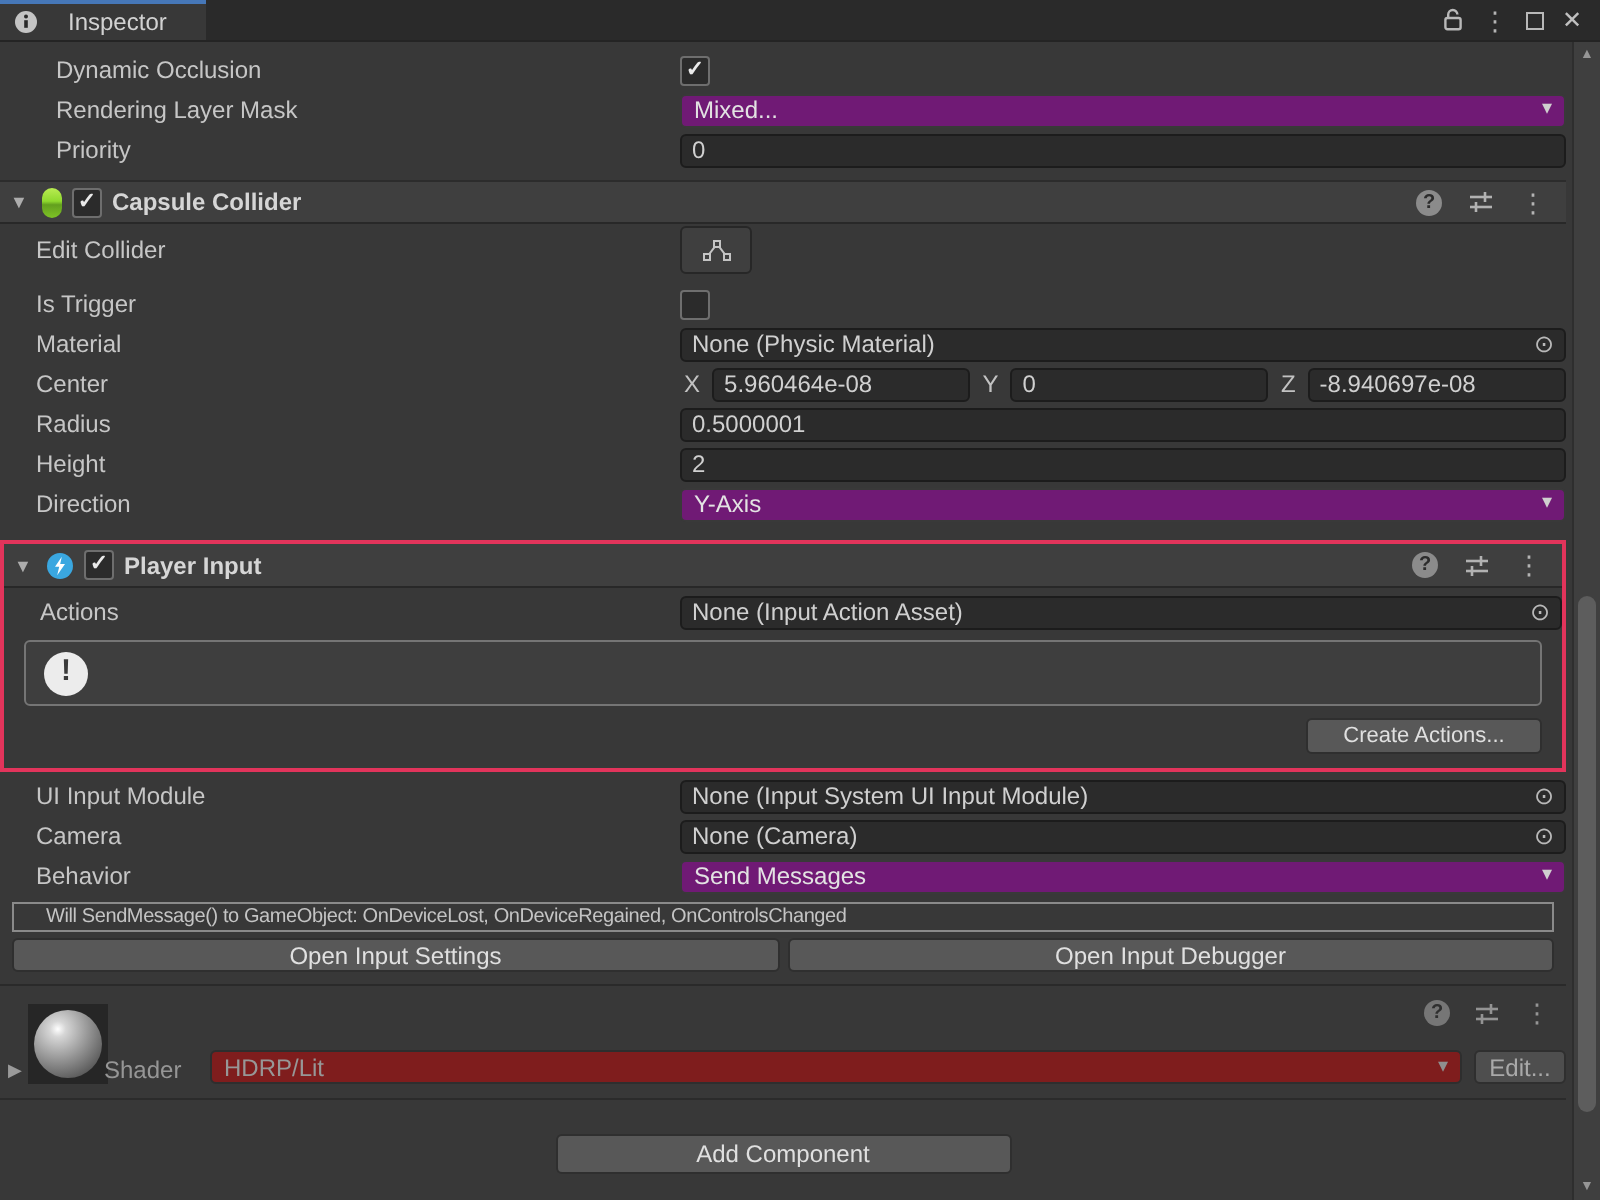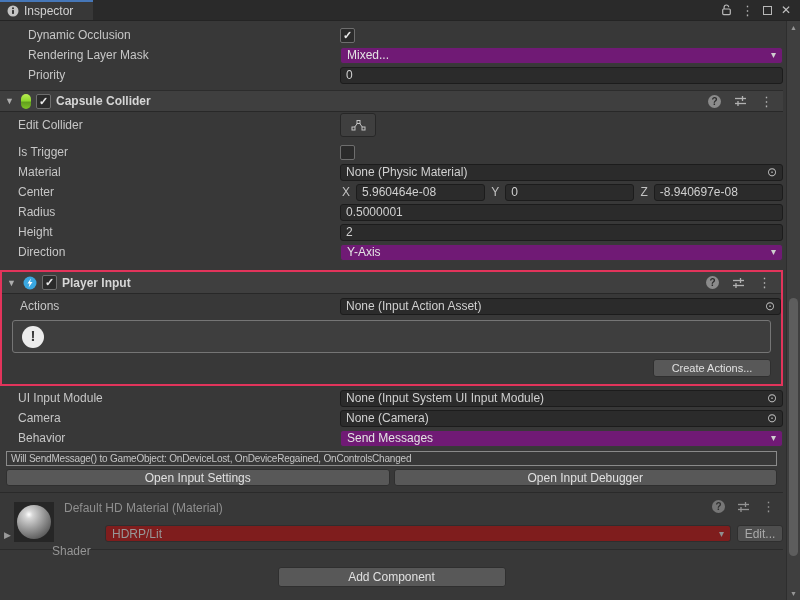--- a/index.html
+++ b/index.html
@@ -1,21 +1,21 @@
 <!DOCTYPE html>
 <html style="--accent-blue: #4677b8; --highlight-red: #e2345b; --capsule-green: #8fd92e; --input-icon-blue: #3aa7e0;"><head>
 <meta charset="utf-8">
 <style>
   html,body{margin:0;padding:0;background:#4a4a4a;}
   *{box-sizing:border-box;}
   .window{position:relative;width:800px;height:600px;background:#383838;overflow:hidden;
     font-family:"Liberation Sans",sans-serif;font-size:12px;color:#c6c6c6;-webkit-font-smoothing:antialiased;}
   
   .tabbar{height:21px;background:#2a2a2a;display:flex;align-items:stretch;border-bottom:1px solid #242424;}
-  .tab{display:flex;align-items:center;gap:5px;padding:0 20px 0 7px;background:#383838;
+  .tab{display:flex;align-items:center;gap:15px;padding:0 20px 0 7px;background:#383838;
     border-top:2px solid var(--accent-blue,#4677b8);color:#d2d2d2;text-align:center;}
   .win-controls{margin-left:auto;display:flex;align-items:center;gap:9px;padding-right:9px;color:#b8b8b8;}
   .kebab{color:#b4b4b4;font-size:13px;line-height:1;}
   .maxbox{width:9px;height:9px;border:1.5px solid #b8b8b8;display:inline-block;}
   .closex{font-size:12px;color:#c0c0c0;line-height:1;}
   
   .content{position:absolute;top:21px;left:0;right:14px;bottom:0;padding:4px 3px 0 0;overflow:hidden;}
   .row{display:flex;align-items:center;height:20px;padding-left:18px;}
   .row.indent{padding-left:28px;}
   .lbl{flex:0 0 auto;width:322px;color:#c6c6c6;white-space:nowrap;overflow:hidden;}
@@ -50,33 +50,33 @@
     display:flex;gap:9px;padding:3px 9px;color:#c2c2c2;font-size:10px;line-height:1.35;align-items:center;}
   .exclaim{flex:0 0 22px;width:22px;height:22px;border-radius:50%;background:#ececec;color:#3a3a3a;
     font-weight:bold;font-size:15px;display:flex;align-items:center;justify-content:center;}
   .create-row{display:flex;justify-content:flex-end;padding:0 10px 7px 0;}
   .btn{background:#585858;border:1px solid #2f2f2f;border-radius:3px;color:#e0e0e0;
     display:flex;align-items:center;justify-content:center;height:18px;white-space:nowrap;}
   .btn.create{width:118px;font-size:11px;}
   
   .rows-after{margin-top:2px;}
   .sm-box{margin:3px 6px 0 6px;border:1px solid #8a8a8a;height:15px;display:flex;align-items:center;
-    padding:0 4px;font-size:10px;color:#c4c4c4;letter-spacing:-0.2px;white-space:nowrap;overflow:hidden;}
+    padding:0 16px;font-size:10px;color:#c4c4c4;letter-spacing:-0.2px;white-space:nowrap;overflow:hidden;}
   .btn-row{display:flex;gap:4px;margin:3px 6px 0 6px;}
   .btn.wide{flex:1;height:17px;}
   
   .mat-section{position:relative;height:58px;margin-top:6px;border-top:1px solid #2a2a2a;border-bottom:1px solid #2b2b2b;background:#383838;}
   .thumb{position:absolute;left:14px;top:9px;width:40px;height:40px;background:#262626;
     display:flex;align-items:center;justify-content:center;}
   .sphere{width:34px;height:34px;border-radius:50%;
     background:radial-gradient(circle at 35% 28%,#ffffff 0%,#d6d6d6 12%,#9e9e9e 42%,#5c5c5c 78%,#454545 100%);}
   .mat-title{position:absolute;left:64px;top:8px;color:#8f8f8f;}
   .mat-icons{position:absolute;right:8px;top:7px;display:flex;gap:12px;align-items:center;opacity:.75;}
   .mat-foldout{position:absolute;left:4px;top:37px;color:#9a9a9a;font-size:9px;}
-  .shader-lbl{position:absolute;left:52px;top:35px;color:#969696;margin-top:16px;}
+  .shader-lbl{position:absolute;left:52px;top:35px;color:#969696;}
   .shader-dd{position:absolute;left:105px;right:52px;top:32px;height:17px;background:#7f1d1d;border:1px solid #2e2e2e;
     border-radius:3px;color:#979797;padding:0 6px;display:flex;align-items:center;justify-content:space-between;}
   .btn.edit{position:absolute;right:0px;top:32px;width:46px;height:17px;color:#a9a9a9;background:#4e4e4e;}
   
   .add-row{display:flex;justify-content:center;margin-top:17px;}
   .btn.add{width:228px;height:20px;}
   
   .scrollbar{position:absolute;top:21px;right:0;bottom:0;width:14px;background:#3f3f3f;border-left:1px solid #2e2e2e;}
   .sb-arrow{position:absolute;left:0;right:0;text-align:center;font-size:7px;color:#969696;}
   .sb-up{top:3px;} .sb-down{bottom:3px;}
@@ -288,21 +288,20 @@
 
     <div class="btn-row">
       <div class="btn wide">Open Input Settings</div>
       <div class="btn wide">Open Input Debugger</div>
     </div>
 
     <div class="mat-section">
       <div class="thumb">
           <div class="sphere"></div>
         </div>
-      <span class="mat-title">Default HD Material (Material)</span>
       <div class="mat-icons">
         <span class="help-badge">?</span>
         <svg width="13" height="12">
             <g stroke="#b2b2b2" stroke-width="1.3">
               <line x1="1" y1="3.5" x2="12" y2="3.5"></line>
               <line x1="8.5" y1="1" x2="8.5" y2="6"></line>
               <line x1="1" y1="8.5" x2="12" y2="8.5"></line>
               <line x1="4" y1="6" x2="4" y2="11"></line>
             </g>
           </svg>

